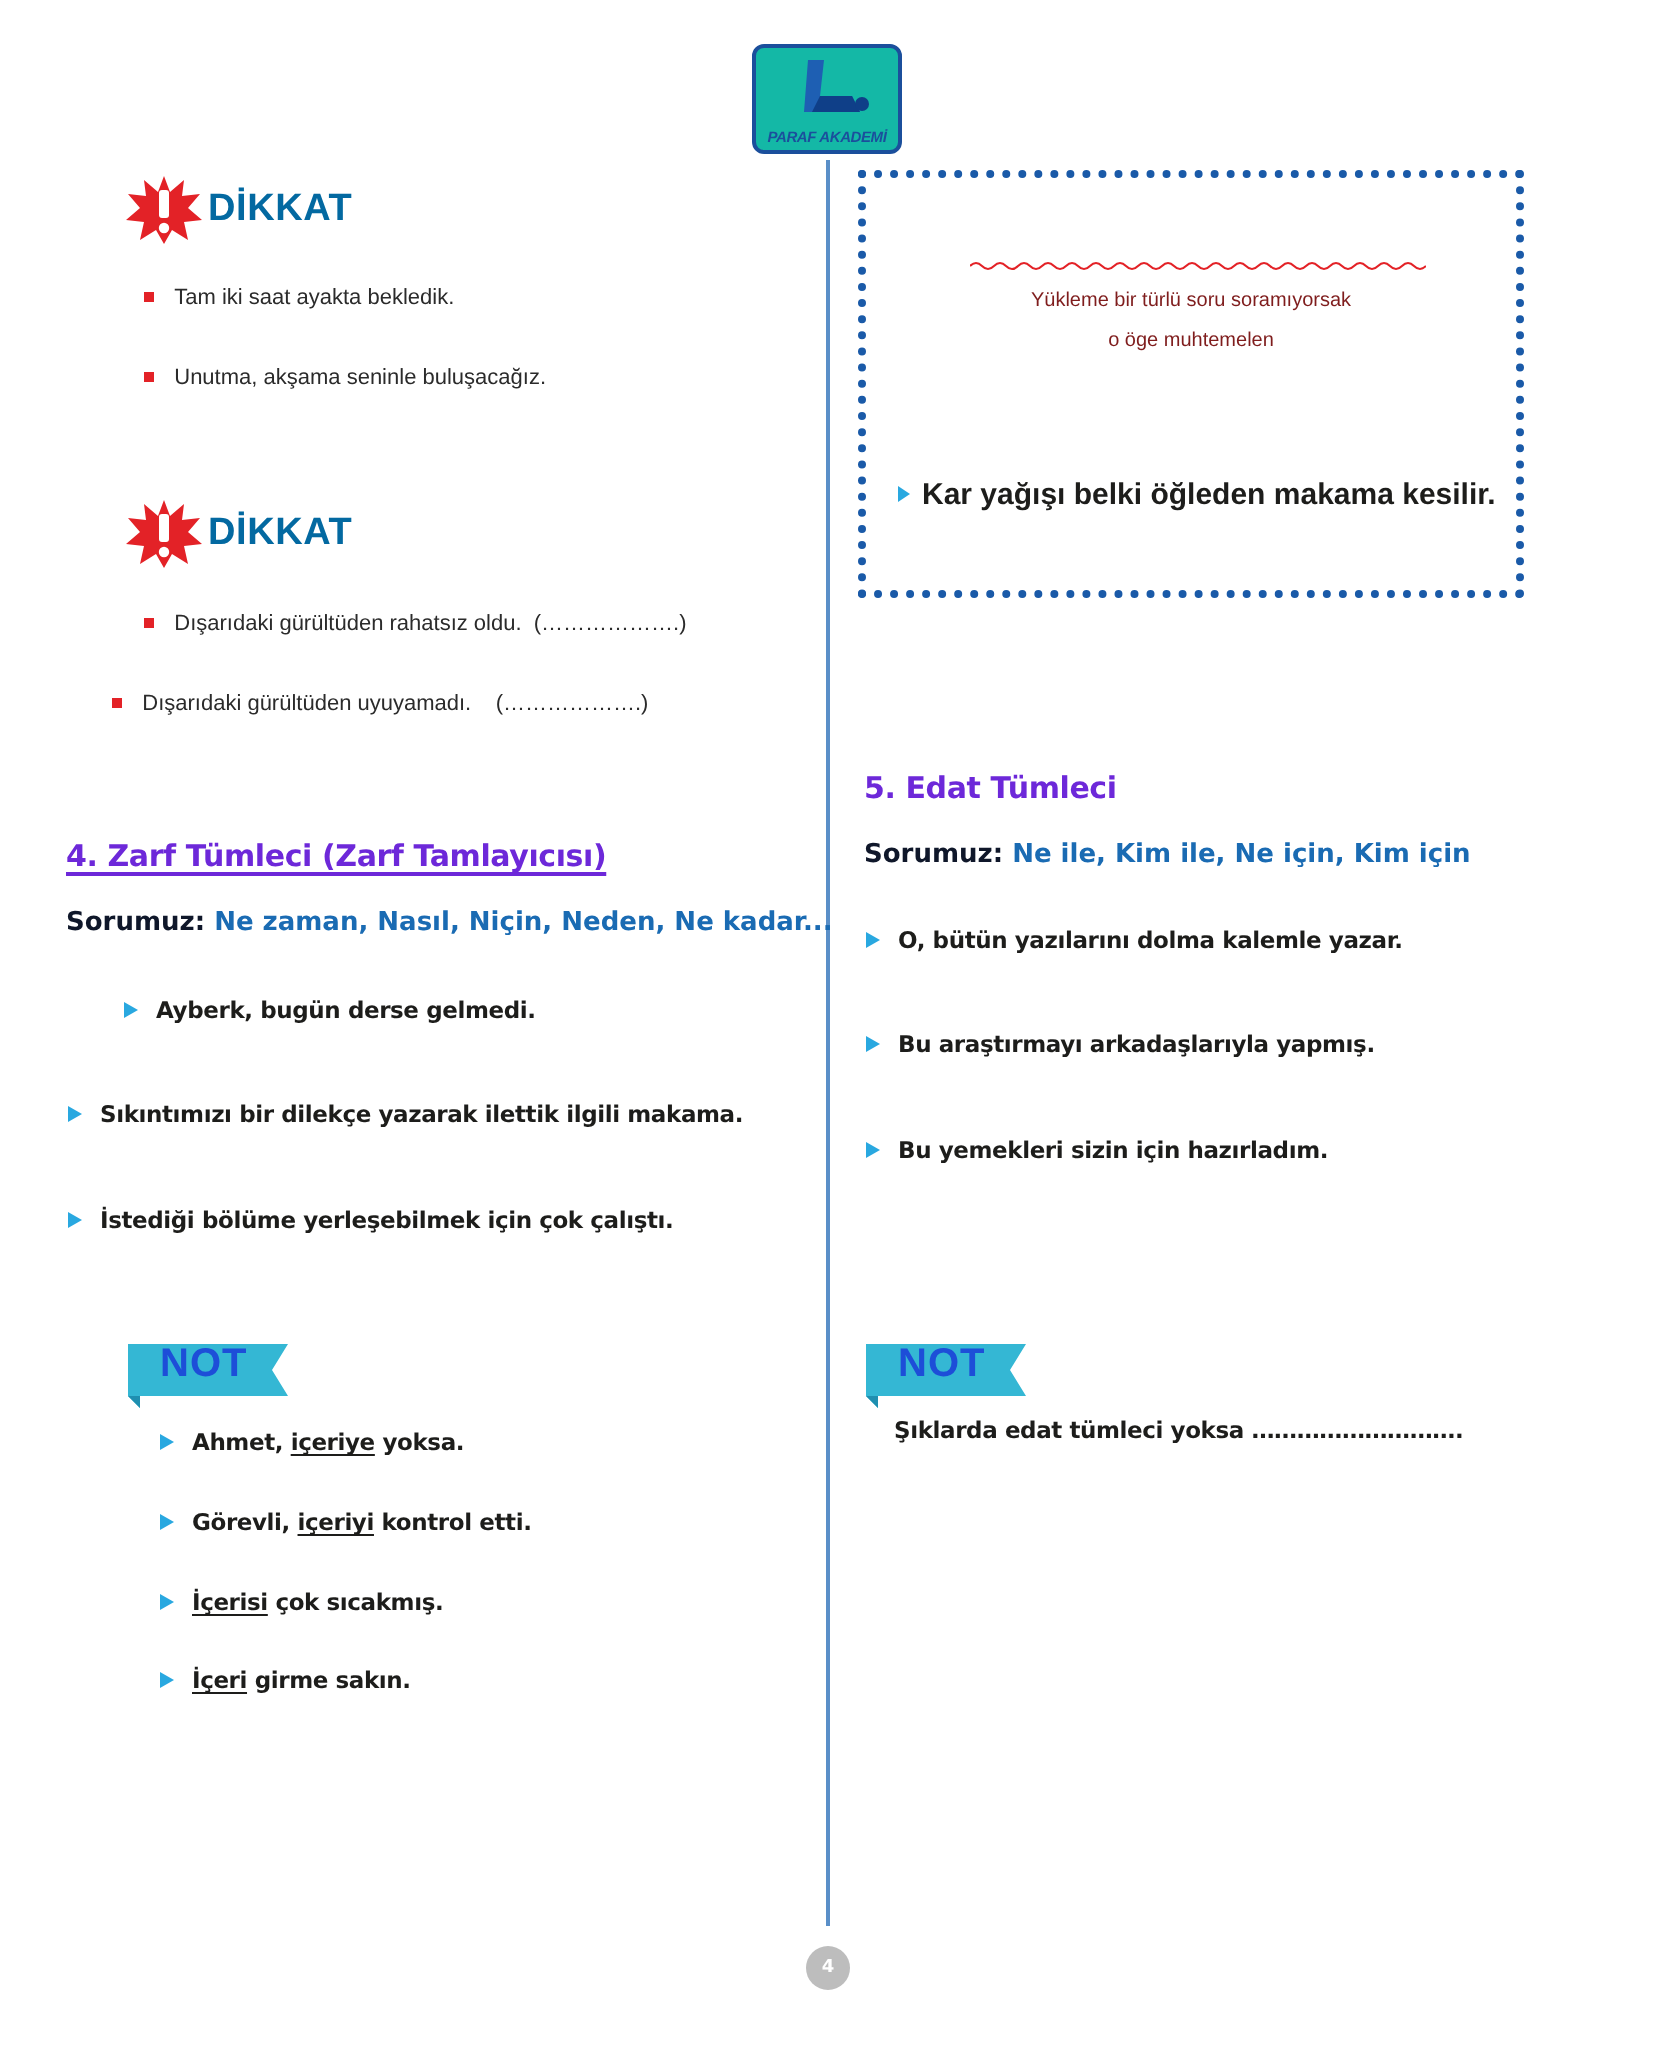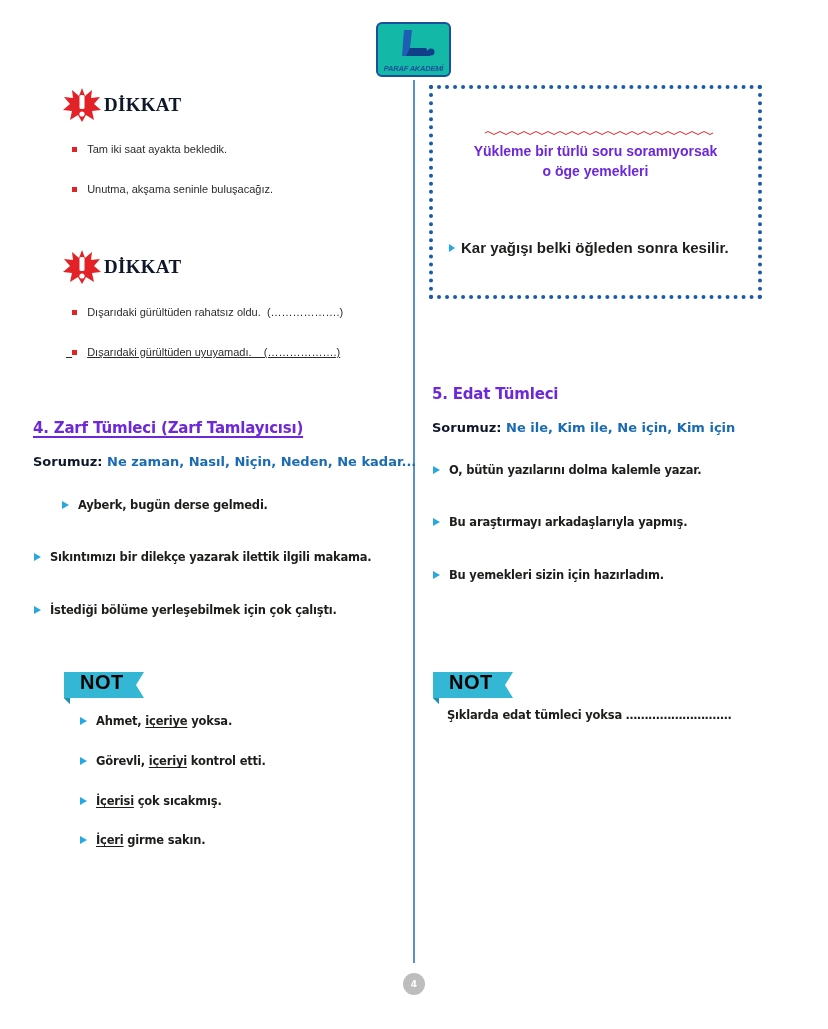--- a/index.html
+++ b/index.html
@@ -12,45 +12,45 @@
   .logo-text { position: absolute; left: 0; right: 0; bottom: 2px; text-align: center; font-family: "Liberation Sans", sans-serif; font-weight: bold; font-style: italic; font-size: 7.5px; color: #1b4f9c; letter-spacing: -0.2px; }
 
   
   .divider { left: 413px; top: 80px; width: 1.5px; height: 883px; background: #5a8fc8; }
 
   
   .page-num { left: 403px; top: 973px; width: 22px; height: 22px; border-radius: 50%; background: #bdbdbd; color: #fff; font-size: 9px; font-weight: bold; text-align: center; line-height: 22px; font-family: "DejaVu Sans", sans-serif; }
 
   
   .dikkat { display: flex; align-items: center; }
-  .dikkat-title { font-family: Liberation Serif, serif; font-weight: bold; color: #0f172a; font-size: 19px; margin-left: 3px; letter-spacing: 0.3px; }
+  .dikkat-title { font-family: Liberation Sans, sans-serif; font-weight: bold; color: #0369a1; font-size: 19px; margin-left: 3px; letter-spacing: 0.3px; }
   .red-bullet { width: 5px; height: 5px; background: #e32227; display: inline-block; margin-right: 10px; vertical-align: middle; position: relative; top: -1px; }
   .dikkat-item { font-family: "Liberation Sans", sans-serif; font-size: 11px; color: #2b2b2b; white-space: pre; }
 
   
   .puf-box { left: 429px; top: 85px; width: 333px; height: 214px; box-sizing: border-box; border: 4px dotted #1a5aa8; }
   .puf-title { position: absolute; left: 0; right: 0; top: 12px; text-align: center; font-family: "DejaVu Serif", serif; font-style: italic; color: #e32227; font-size: 28px; letter-spacing: 1px; }
   .puf-wave { position: absolute; left: 52px; top: 41px; }
-  .puf-body { position: absolute; left: 0; right: 0; top: 52px; text-align: center; font-family: "Liberation Sans", sans-serif; font-weight: bold; font-size: 14px; line-height: 20px; color: #6d28d9; }
+  .puf-body { position: absolute; left: 0; right: 0; top: 52px; text-align: center; font-family: "Liberation Sans", sans-serif; font-weight: normal; font-size: 10px; line-height: 20px; color: #7f1d1d; }
   .puf-example { position: absolute; left: 16px; top: 150px; font-family: "Liberation Sans", sans-serif; font-weight: bold; font-size: 15px; color: #1d1d1b; }
   .tri { display: inline-block; width: 0; height: 0; border-top: 4.5px solid transparent; border-bottom: 4.5px solid transparent; border-left: 7px solid #29a8e0; margin-right: 9px; vertical-align: middle; position: relative; top: -1px; }
 
   
   .sec-title { font-family: "DejaVu Sans", sans-serif; font-weight: bold; color: #6d28d9; font-size: 15px; letter-spacing: -0.2px; }
   .sec-title.underlined { text-decoration: underline; text-decoration-thickness: 1.5px; text-underline-offset: 3px; }
   .sorumuz { font-family: "DejaVu Sans", sans-serif; font-weight: bold; font-size: 13px; }
   .sorumuz .lbl { color: #0f172a; }
   .sorumuz .val { color: #1a6bb3; }
 
   .item { font-family: "DejaVu Sans", sans-serif; font-weight: bold; font-size: 11.5px; color: #1d1d1b; white-space: nowrap; letter-spacing: -0.2px; }
   .item u { text-decoration-thickness: 1px; text-underline-offset: 2px; }
 
   
   .not-badge { width: 88px; height: 40px; }
-  .not-badge .txt { position: absolute; left: 20px; top: 3px; font-family: "Liberation Sans", sans-serif; font-weight: bold; color: #000000; font-size: 20px; letter-spacing: 0.5px; }
+  .not-badge .txt { position: absolute; left: 20px; top: 3px; font-family: "Liberation Sans", sans-serif; font-weight: bold; color: #1d4ed8; font-size: 20px; letter-spacing: 0.5px; }
 </style>
 </head>
 <body>
 
 <div class="abs logo">
   <svg width="40" height="36" viewBox="0 0 40 36">
     <polygon points="8,2 16,2 14,20 30,20 34,28 6,28" fill="#1e5fb3"></polygon>
     <polygon points="14,20 30,20 34,28 10,28" fill="#0f3f88"></polygon>
     <circle cx="35" cy="24" r="3.5" fill="#0f3f88"></circle>
   </svg>
@@ -78,34 +78,34 @@
   <svg width="38" height="34" viewBox="0 0 38 34">
     <polygon points="19,0 22,8 29,2 28,10 37,9 31,16 38,22 29,23 31,32 23,27 19,34 15,27 7,32 9,23 0,22 7,16 1,9 10,10 9,2 16,8" fill="#e32227"></polygon>
     <rect x="16.5" y="7" width="5" height="14" rx="1.5" fill="#fff"></rect>
     <circle cx="19" cy="26" r="2.6" fill="#fff"></circle>
   </svg>
   <span class="dikkat-title">DİKKAT</span>
 </div>
 <div class="abs dikkat-item" style="left:66px; top:294px;">
   <span class="red-bullet"></span><span>Dışarıdaki gürültüden rahatsız oldu.  (……………….)</span>
 </div>
-<div class="abs dikkat-item" style="left:66px; top:334px;text-decoration:underline;">
+<div class="abs dikkat-item" style="left:50px; top:334px;">
   <span class="red-bullet"></span><span>Dışarıdaki gürültüden uyuyamadı.    (……………….)</span>
 </div>
 
 <div class="abs puf-box">
   <svg class="puf-wave" width="228" height="6" viewBox="0 0 228 6">
     <path d="M0,3 Q3,0 6,3 T12,3 T18,3 T24,3 T30,3 T36,3 T42,3 T48,3 T54,3 T60,3 T66,3 T72,3 T78,3 T84,3 T90,3 T96,3 T102,3 T108,3 T114,3 T120,3 T126,3 T132,3 T138,3 T144,3 T150,3 T156,3 T162,3 T168,3 T174,3 T180,3 T186,3 T192,3 T198,3 T204,3 T210,3 T216,3 T222,3 T228,3" fill="none" stroke="#e32227" stroke-width="1"></path>
   </svg>
   <div class="puf-body">
     <div>Yükleme bir türlü soru soramıyorsak</div>
-    <div>o öge yemekleri</div>
+    <div>o öge muhtemelen</div>
   </div>
   <div class="puf-example">
-    <span class="tri" style="border-left-width:6px;border-top-width:4px;border-bottom-width:4px;margin-right:6px;"></span><span>Kar yağışı belki öğleden sonra kesilir.</span>
+    <span class="tri" style="border-left-width:6px;border-top-width:4px;border-bottom-width:4px;margin-right:6px;"></span><span>Kar yağışı belki öğleden makama kesilir.</span>
   </div>
 </div>
 
 <div class="abs sec-title underlined" style="left:33px; top:419px;">4. Zarf Tümleci (Zarf Tamlayıcısı)</div>
 <div class="abs sorumuz" style="left:33px; top:454px;">
   <span class="lbl">Sorumuz:</span>
   <span class="val">Ne zaman, Nasıl, Niçin, Neden, Ne kadar...</span>
 </div>
 <div class="abs item" style="left:34px; top:498px;padding-left:28px;">
   <span class="tri"></span><span>Ayberk, bugün derse gelmedi.</span>

